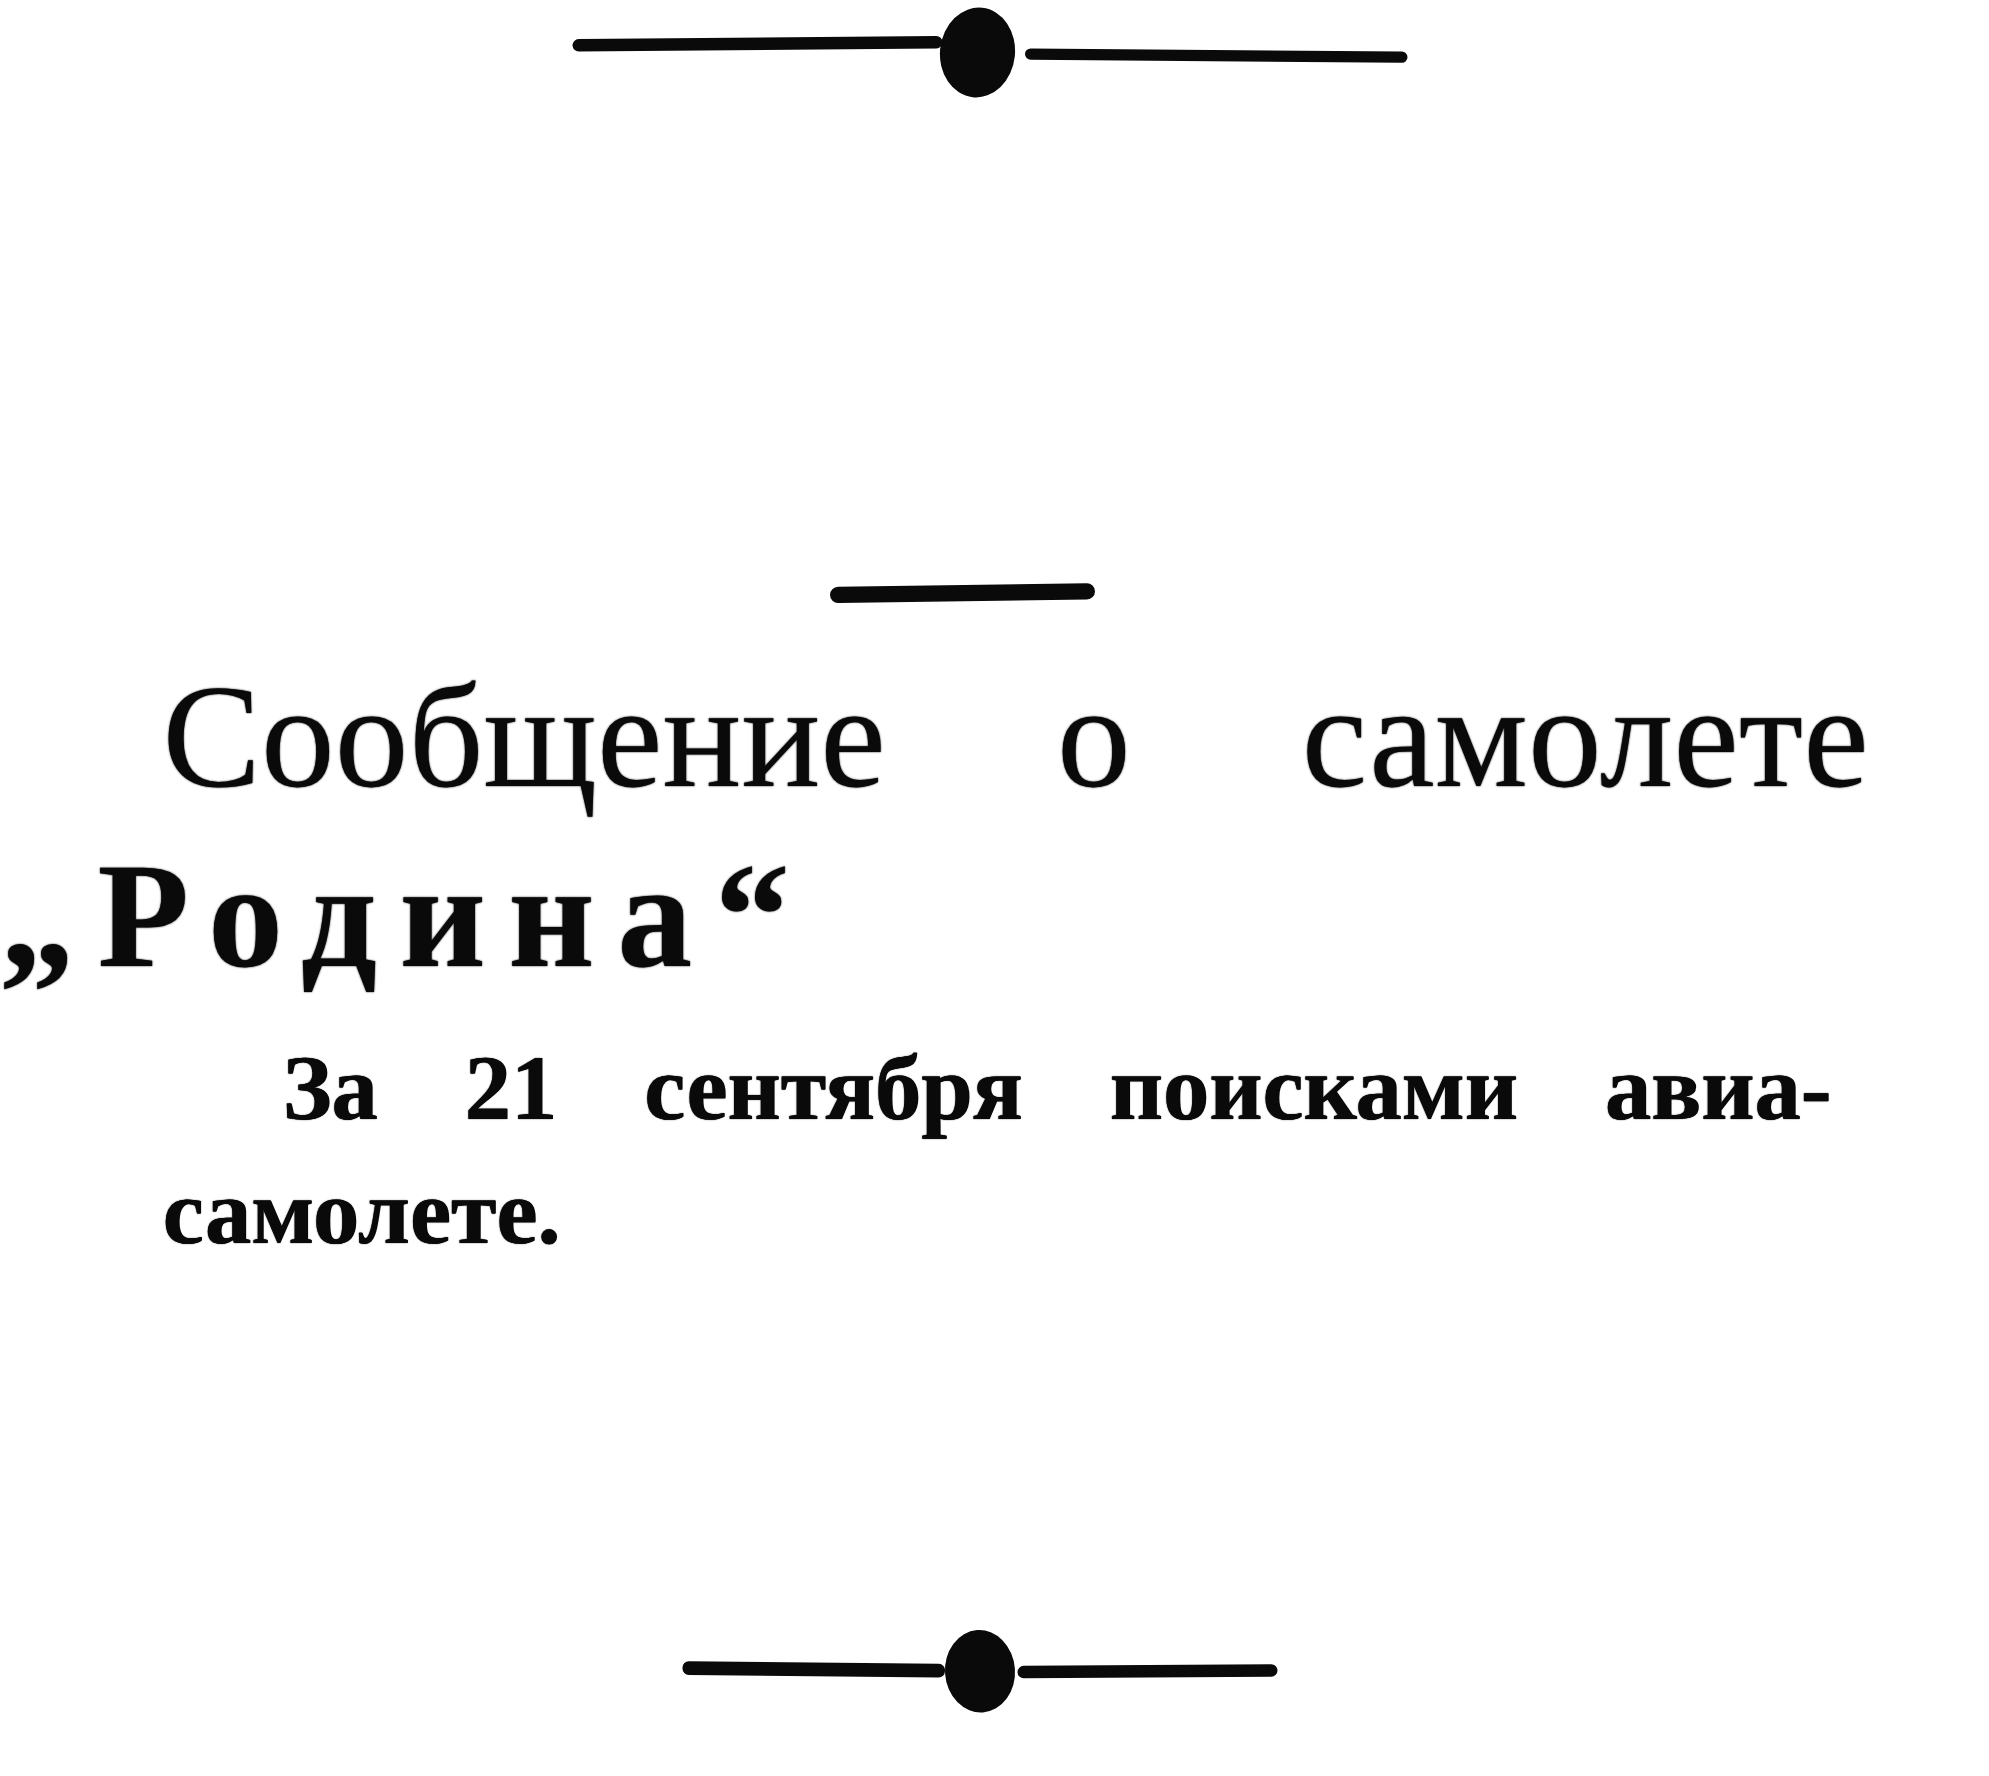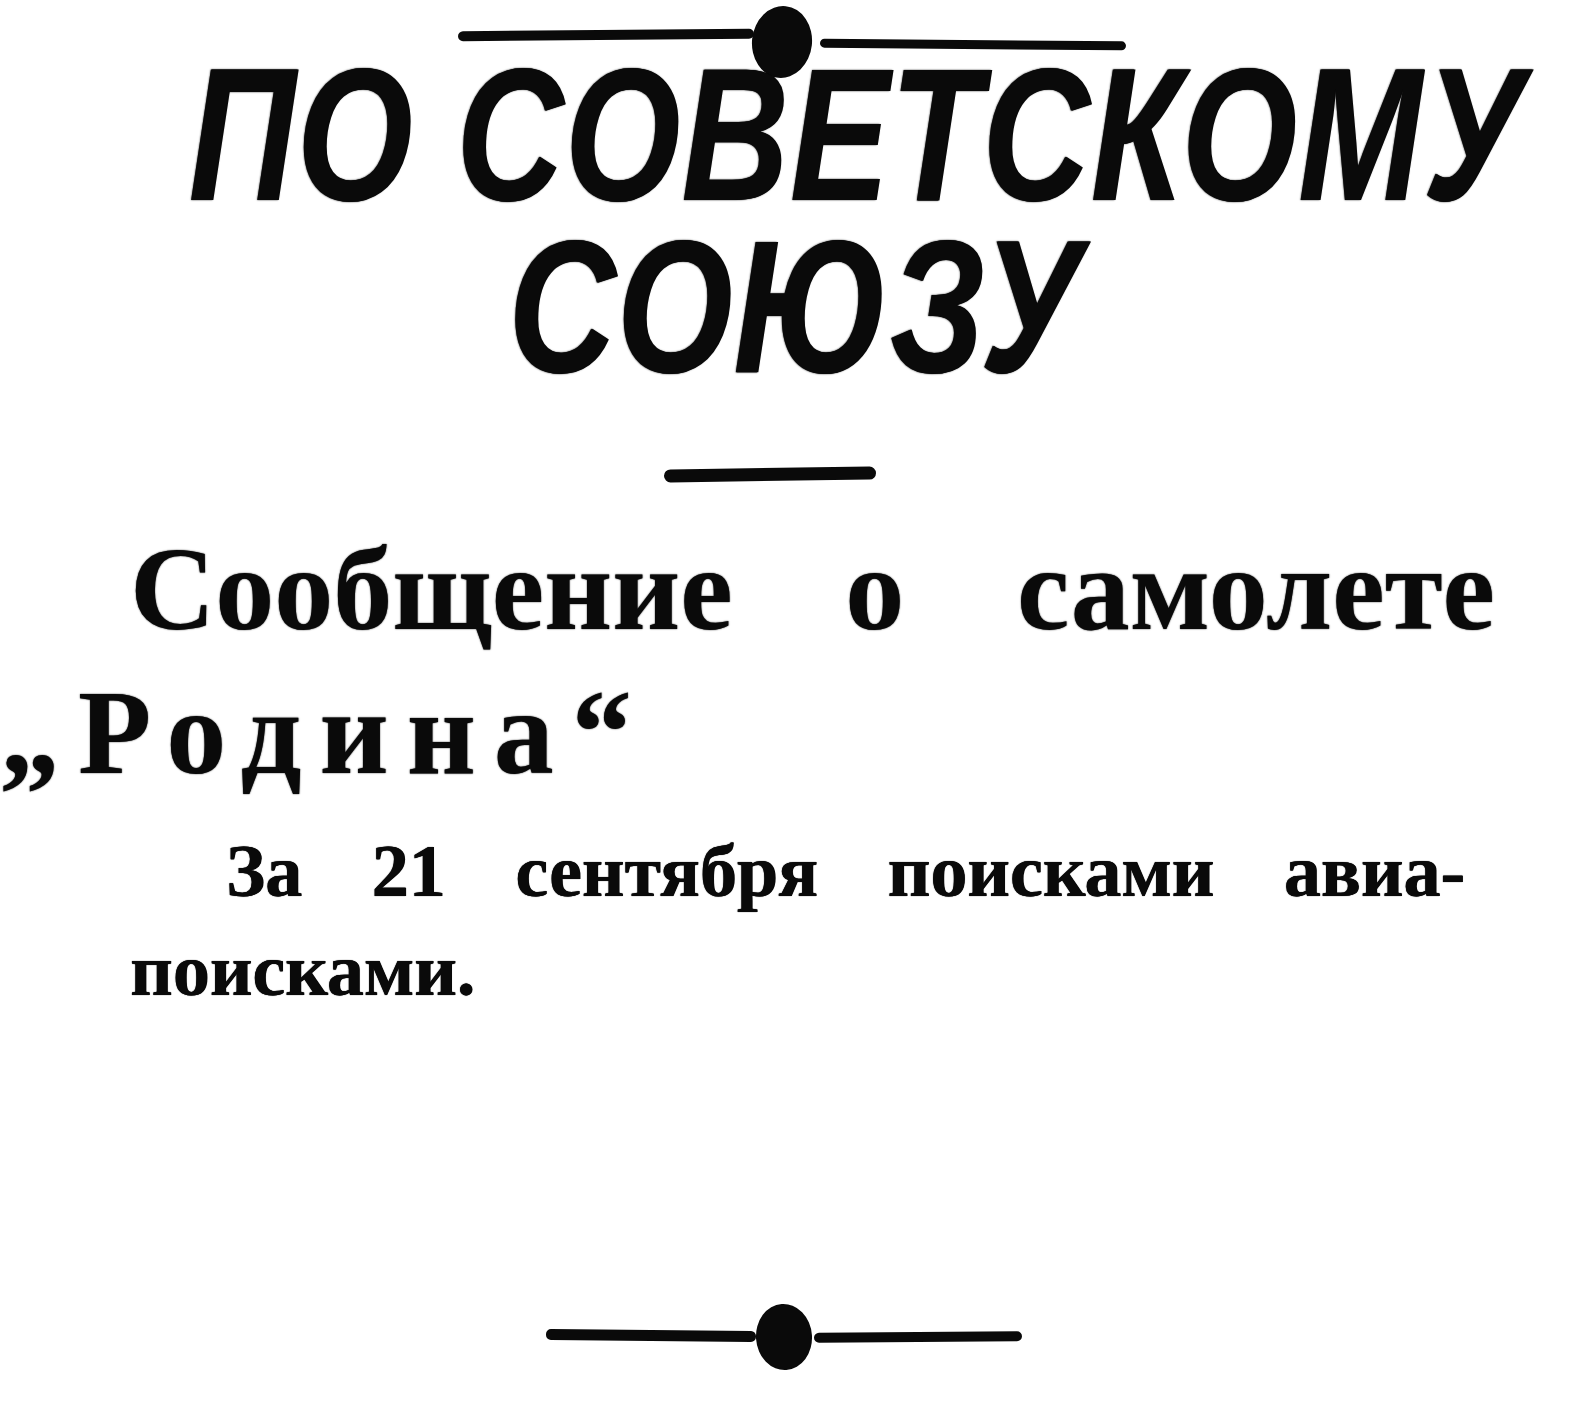--- a/index.html
+++ b/index.html
@@ -75,21 +75,21 @@
   }
 
   
   .headline-1 {
     position: absolute;
     top: 528px;
     left: 130px;
     right: 96px;
     margin: 0;
     font-size: 118px;
-    font-weight: bold;
+    font-weight: normal;
     line-height: 1.05;
     text-align: justify;
     text-align-last: justify;
     text-shadow: 0 0 1.5px currentColor;
     white-space: normal;
   }
   .headline-2 {
     position: absolute;
     top: 664px;
     left: 0;
@@ -122,33 +122,29 @@
 <body>
 
 <div class="clipping">
 
   <div class="ornament ornament-top">
     <div class="rule rule-left"></div>
     <div class="dot"></div>
     <div class="rule rule-right"></div>
   </div>
 
-  <div class="section-title">
-    <div class="st-line"><span class="condense">ПО СОВЕТСКОМУ</span></div>
-    <div class="st-line"><span class="condense">СОЮЗУ</span></div>
-  </div>
 
   <div class="mid-rule"></div>
 
   <h1 class="headline-1">Сообщение о самолете</h1>
   <h1 class="headline-2">„Родина“</h1>
 
   <div class="body-text">
     <div class="bline just indent">За 21 сентября поисками авиа-</div>
-    <div class="bline">поисками.</div>
+    <div class="bline">самолете.</div>
   </div>
 
   <div class="ornament ornament-bottom">
     <div class="rule rule-left"></div>
     <div class="dot"></div>
     <div class="rule rule-right"></div>
   </div>
 
 </div>
 

